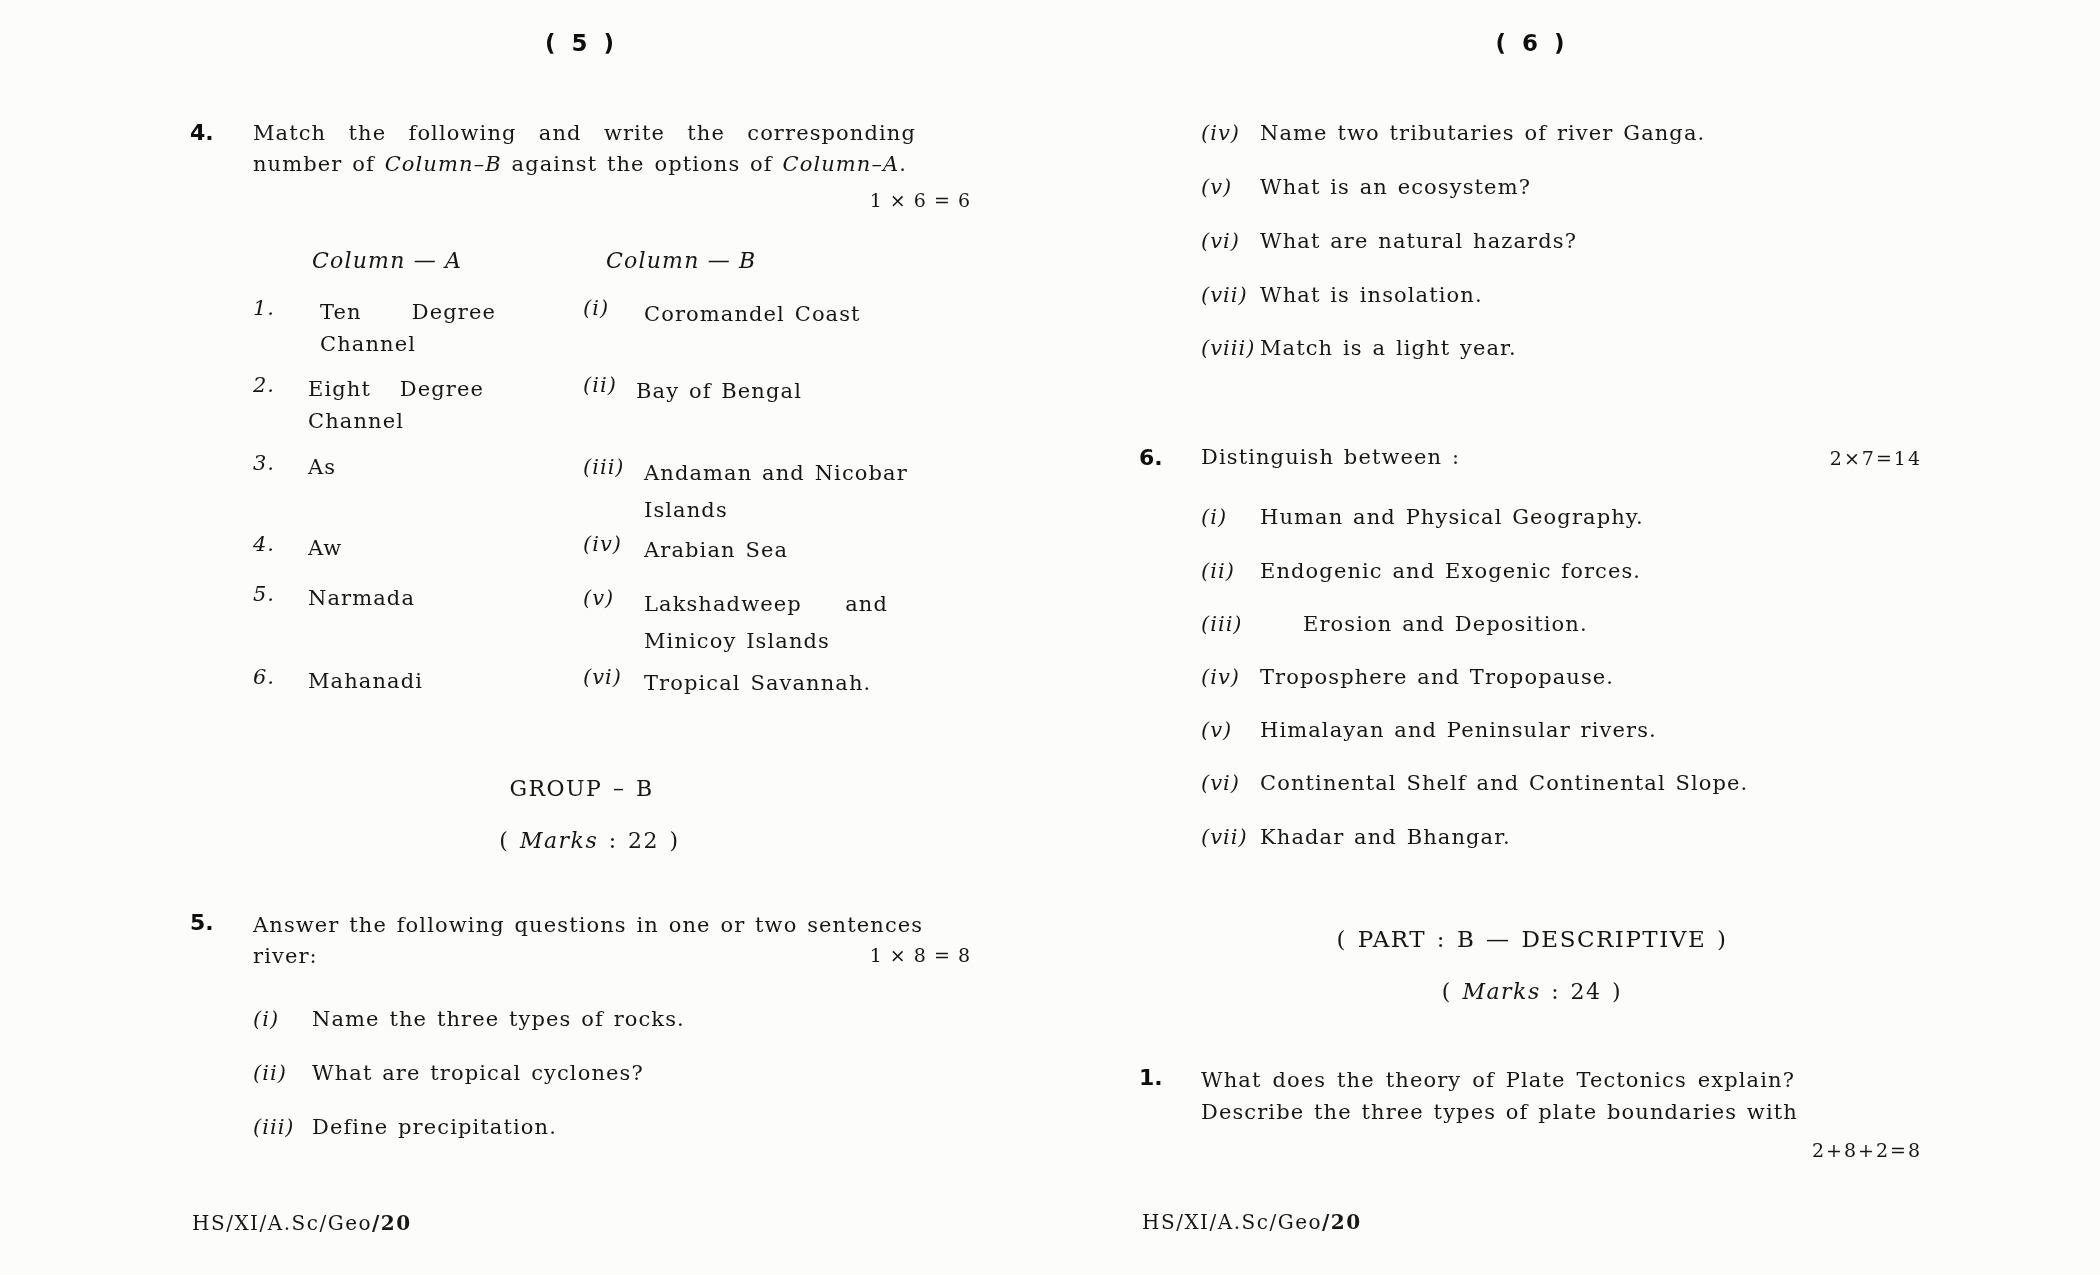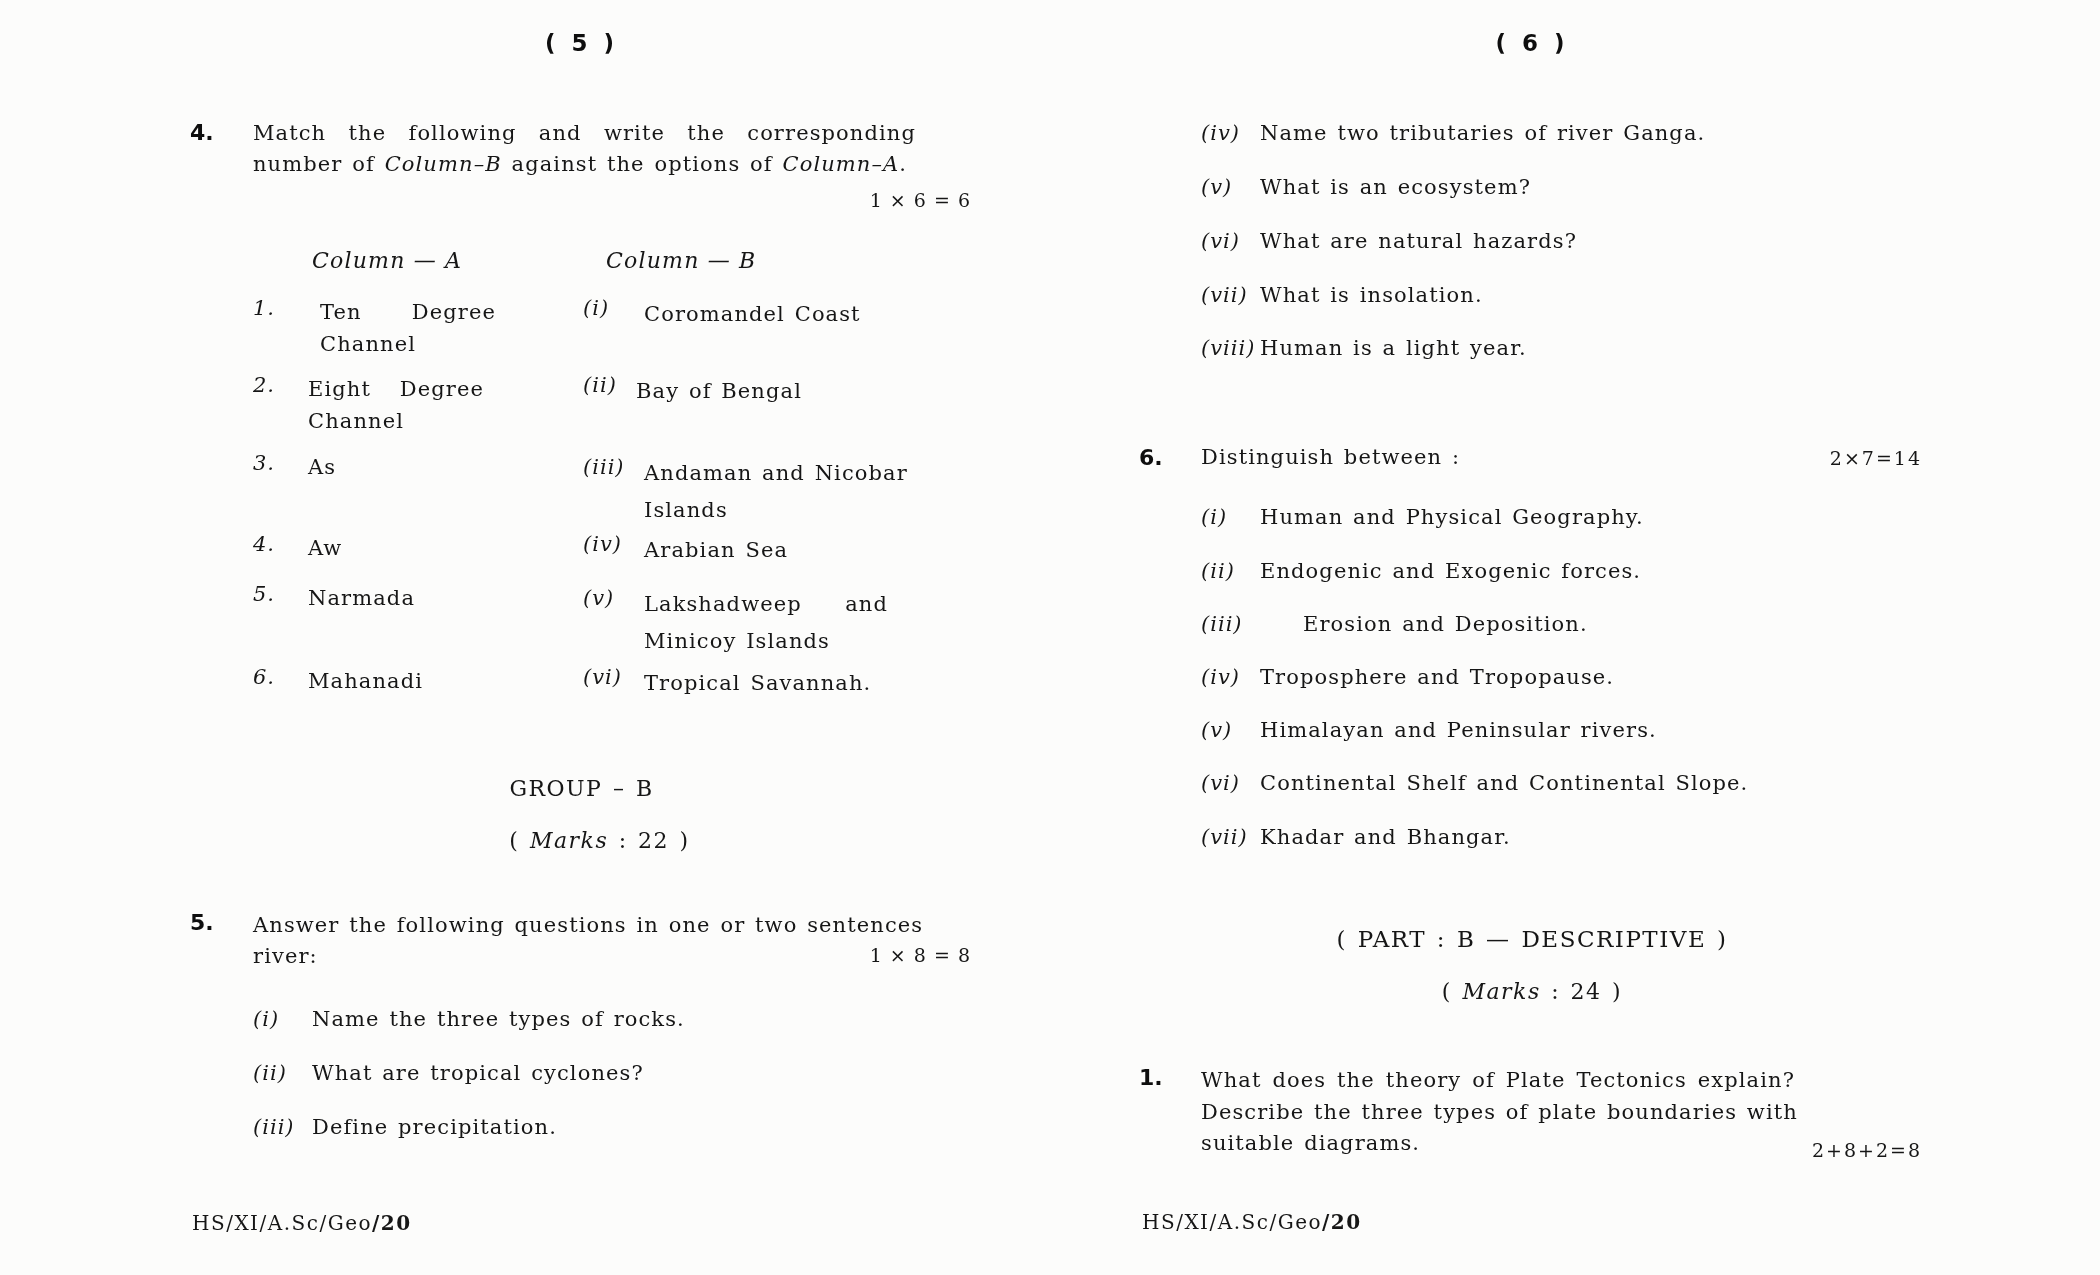--- a/index.html
+++ b/index.html
@@ -132,21 +132,21 @@
     </div>
   </div>
   <div class="row" style="top:665px;">
     <span class="mk" style="left:583px;">(vi)</span>
     <div class="tx mtext lhB" style="left:644px;width:244px;">
       <div class="ln">Tropical Savannah.</div>
     </div>
   </div>
 
   <div class="abs centerline" style="left:192px;top:776px;width:779px;">GROUP – B</div>
-  <div class="abs centerline" style="left:210px;top:828px;width:779px;text-align:center;"><span>( </span><span class="it">Marks</span><span> : 22 )</span></div>
+  <div class="abs centerline" style="left:200px;top:828px;width:779px;text-align:center;"><span>( </span><span class="it">Marks</span><span> : 22 )</span></div>
 
   <div class="abs qnum" style="left:190px;top:910px;">5.</div>
   <div class="abs para" style="left:253px;top:910px;width:663px;">
     <div class="ln">Answer the following questions in one or two sentences</div>
     <div class="ln">river:</div>
   </div>
   <div class="abs marksline" style="top:944px;left:600px;right:1129px;">1 × 8 = 8</div>
 
   <div class="row" style="top:1007px;">
     <span class="mk" style="left:253px;">(i)</span>
@@ -176,21 +176,21 @@
   <div class="row" style="top:229px;">
     <span class="mk" style="left:1201px;">(vi)</span>
     <span class="tx" style="left:1260px;">What are natural hazards?</span>
   </div>
   <div class="row" style="top:283px;">
     <span class="mk" style="left:1201px;">(vii)</span>
     <span class="tx" style="left:1260px;">What is insolation.</span>
   </div>
   <div class="row" style="top:336px;">
     <span class="mk" style="left:1201px;">(viii)</span>
-    <span class="tx" style="left:1260px;">Human is a light year.</span>
+    <span class="tx" style="left:1260px;">Match is a light year.</span>
   </div>
 
   <div class="abs qnum" style="left:1139px;top:445px;">6.</div>
   <div class="abs tx" style="left:1201px;top:445px;">Distinguish between :</div>
   <div class="abs marksline tightmarks" style="top:447px;left:1700px;right:178px;">2×7=14</div>
 
   <div class="row" style="top:505px;">
     <span class="mk" style="left:1201px;">(i)</span>
     <span class="tx" style="left:1260px;">Human and Physical Geography.</span>
   </div>
@@ -219,19 +219,18 @@
     <span class="tx" style="left:1260px;">Khadar and Bhangar.</span>
   </div>
 
   <div class="abs centerline bigcenter" style="left:1142px;top:926px;width:780px;">( PART : B — DESCRIPTIVE )</div>
   <div class="abs centerline" style="left:1142px;top:979px;width:780px;"><span>( </span><span class="it">Marks</span><span> : 24 )</span></div>
 
   <div class="abs qnum" style="left:1139px;top:1065px;">1.</div>
   <div class="abs para" style="left:1201px;top:1065px;width:594px;line-height:31.5px;">
     <div class="ln jline">What does the theory of Plate Tectonics explain?</div>
     <div class="ln jline">Describe the three types of plate boundaries with</div>
-    <div class="ln">suitable diagrams.</div>
   </div>
   <div class="abs marksline tightmarks" style="top:1139px;left:1700px;right:178px;">2+8+2=8</div>
 
   <div class="abs footer" style="left:1142px;top:1210px;"><span>HS/XI/A.Sc/Geo</span><span class="b20">/20</span></div>
 
 </div>
 
 </body></html>

